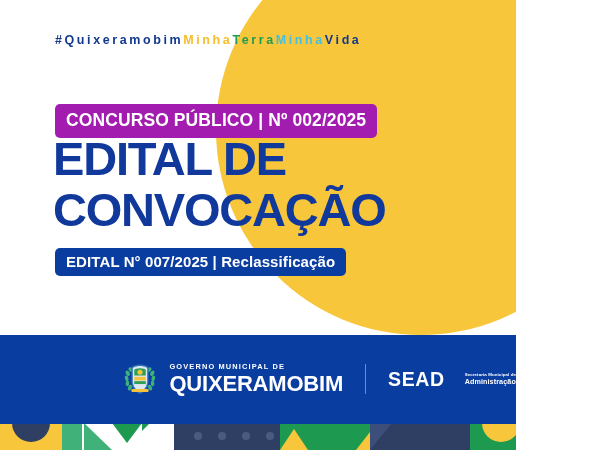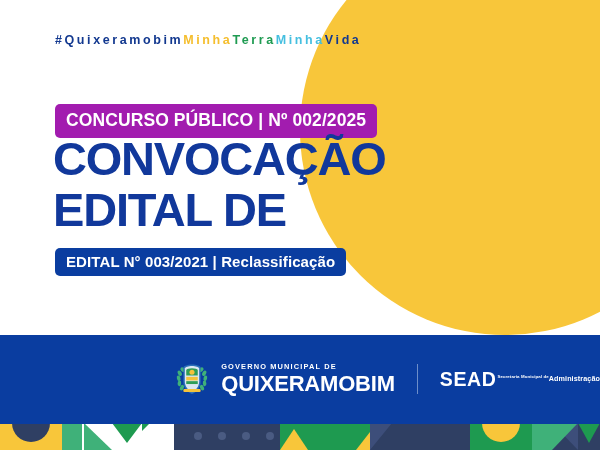--- a/index.html
+++ b/index.html
@@ -4,21 +4,21 @@
 <style>
   html,body{margin:0;padding:0;}
   body{
     width:600px;height:450px;
     background:#ffffff;
     font-family:"Liberation Sans", sans-serif;
     overflow:hidden;
   }
   #poster{
     position:relative;
-    width:600px;height:450px;
+    width:516px;height:450px;
     background:#ffffff;
     overflow:hidden;
   }
 
   
   .yellow-circle{
     position:absolute;
     width:410px;height:410px;
     border-radius:50%;
     background:#F8C63A;
@@ -119,30 +119,30 @@
     font-size:22px;
     font-weight:bold;
     letter-spacing:-.2px;
   }
   .divider{
     width:1px;height:30px;
     background:#6d8ec9;
     margin:0 11px;
   }
   .sead-block{
-    display:flex;align-items:center;gap:1px;
+    display:flex;align-items:center;gap:20px;
   }
   .sead-word{
     color:#ffffff;
     font-size:19.5px;
     font-weight:bold;
     letter-spacing:.6px;
   }
   .sead-sub{
-    display:flex;flex-direction:row;line-height:1.05;
+    display:flex;flex-direction:column;line-height:1.05;
   }
   .sead-sub-top{
     color:#ffffff;font-size:4.4px;font-weight:bold;letter-spacing:.1px;
   }
   .sead-sub-bot{
     color:#ffffff;font-size:7.2px;font-weight:bold;letter-spacing:.1px;
   }
 
   
   .strip{
@@ -161,25 +161,25 @@
 
   <div class="yellow-circle"></div>
 
   <div class="hashtag">
     <span class="h-blue">#Quixeramobim</span><span class="h-yellow">Minha</span><span class="h-green">Terra</span><span class="h-cyan">Minha</span><span class="h-blue">Vida</span>
   </div>
 
   <div class="badge badge-green">CONCURSO PÚBLICO | Nº 002/2025</div>
 
   <div class="title">
+    <span class="line">EDITAL DE</span>
     <span class="line">CONVOCAÇÃO</span>
-    <span class="line">EDITAL DE</span>
-  </div>
-
-  <div class="badge badge-blue">EDITAL N° 003/2021 | Reclassificação</div>
+  </div>
+
+  <div class="badge badge-blue">EDITAL N° 007/2025 | Reclassificação</div>
 
   <div class="footer">
     <div class="footer-inner">
 
       <svg class="crest" viewBox="0 0 100 100">
 
         <g fill="#3FB179">
           <ellipse cx="16" cy="34" rx="5" ry="8" transform="rotate(-30 16 34)"></ellipse>
           <ellipse cx="13" cy="48" rx="5" ry="8" transform="rotate(-15 13 48)"></ellipse>
           <ellipse cx="15" cy="62" rx="5" ry="8" transform="rotate(5 15 62)"></ellipse>

